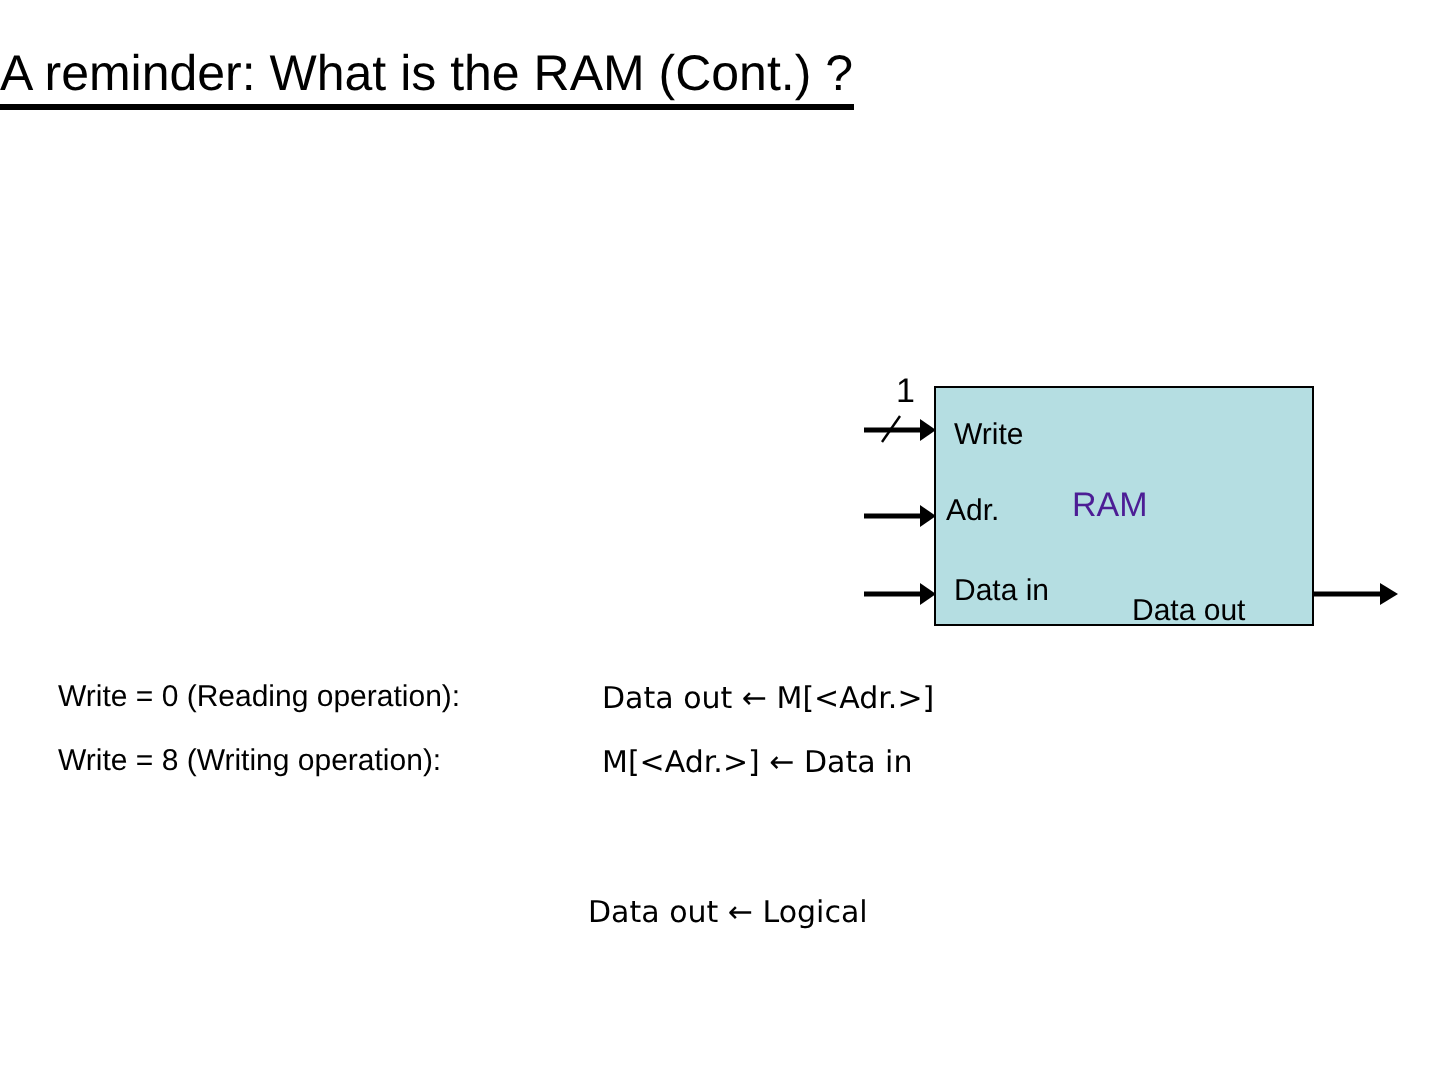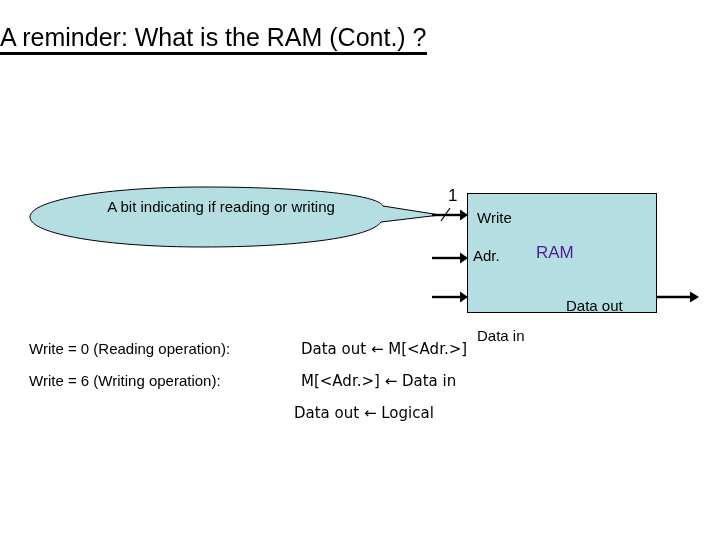--- a/index.html
+++ b/index.html
@@ -78,21 +78,21 @@
   }
   .port-label {
     position: absolute;
     font-size: 15px;
     line-height: 17px;
     white-space: nowrap;
     color: #000;
   }
   #port-write  { left: 9px;  top: 15px; }
   #port-adr    { left: 5px;  top: 53px; text-align: center; }
-  #port-datain { left: 9px;  top: 93px; margin-top: 40px; }
+  #port-datain { left: 9px;  top: 93px; }
   #port-dataout{ left: 98px; top: 103px; }
   #ram-name {
     position: absolute;
     left: 68px;
     top: 49px;
     font-size: 17px;
     line-height: 19px;
     white-space: nowrap;
     color: #4c1d95;
   }
@@ -120,37 +120,31 @@
     position: absolute;
     font-size: 15px;
     line-height: 18px;
     white-space: nowrap;
   }
   .func-cond { position: absolute; left: 0; }
   .func-expr { position: absolute; left: 272px; }
   #func-row-0 { left: 29px; top: 340px; }
   #func-row-1 { left: 29px; top: 372px; }
   #func-row-2 { left: 29px; top: 404px; }
-  #func-row-2 .func-expr { left: 265px; }
+  #func-row-2 .func-expr { left: 265px; margin-top: 43px; }
   .larrow { font-family: "DejaVu Sans", sans-serif; font-size: 15px; }
 </style>
 </head>
 <body>
 
 <div id="slide">
 
   <div id="slide-title"><span class="ul">A reminder: What is the RAM (Cont.) ?</span></div>
 
 
-  <div id="callout">
-    <svg width="415" height="62" viewBox="0 0 415 62">
-      <path d="M 177 1 C 272 1 352 8 357 20 L 414 29 L 355 36 C 344 52 268 61 177 61 C 80 61 4 48 4 31 C 4 14 80 1 177 1 Z" fill="#b5dee2" stroke="#000000" stroke-width="1"></path>
-    </svg>
-    <div id="callout-text">A bit indicating if reading or writing</div>
-  </div>
 
   <div id="bus-width-label">1</div>
 
   <svg class="arrow-svg" id="arrow-write" width="36" height="20" viewBox="0 0 36 20">
     <line x1="0" y1="10" x2="28" y2="10" stroke="#000" stroke-width="2.4"></line>
     <polygon points="28,4.5 36,10 28,15.5" fill="#000"></polygon>
     <line x1="9" y1="16" x2="18" y2="3" stroke="#000" stroke-width="1.2"></line>
   </svg>
 
   <svg class="arrow-svg" id="arrow-adr" width="36" height="20" viewBox="0 0 36 20">
@@ -175,21 +169,21 @@
     <div class="port-label" id="port-dataout">Data out</div>
     <div id="ram-name">RAM</div>
   </div>
 
 
   <div class="func-row" id="func-row-0">
     <span class="func-cond">Write = 0 (Reading operation):</span>
     <span class="func-expr larrow">Data out ← M[&lt;Adr.&gt;]</span>
   </div>
   <div class="func-row" id="func-row-1">
-    <span class="func-cond">Write = 6 (Writing operation):</span>
+    <span class="func-cond">Write = 8 (Writing operation):</span>
     <span class="func-expr larrow">M[&lt;Adr.&gt;] ← Data in</span>
   </div>
   <div class="func-row" id="func-row-2">
     <span class="func-cond"></span>
     <span class="func-expr larrow">Data out ←  Logical</span>
   </div>
 
 </div>
 
 </body></html>

